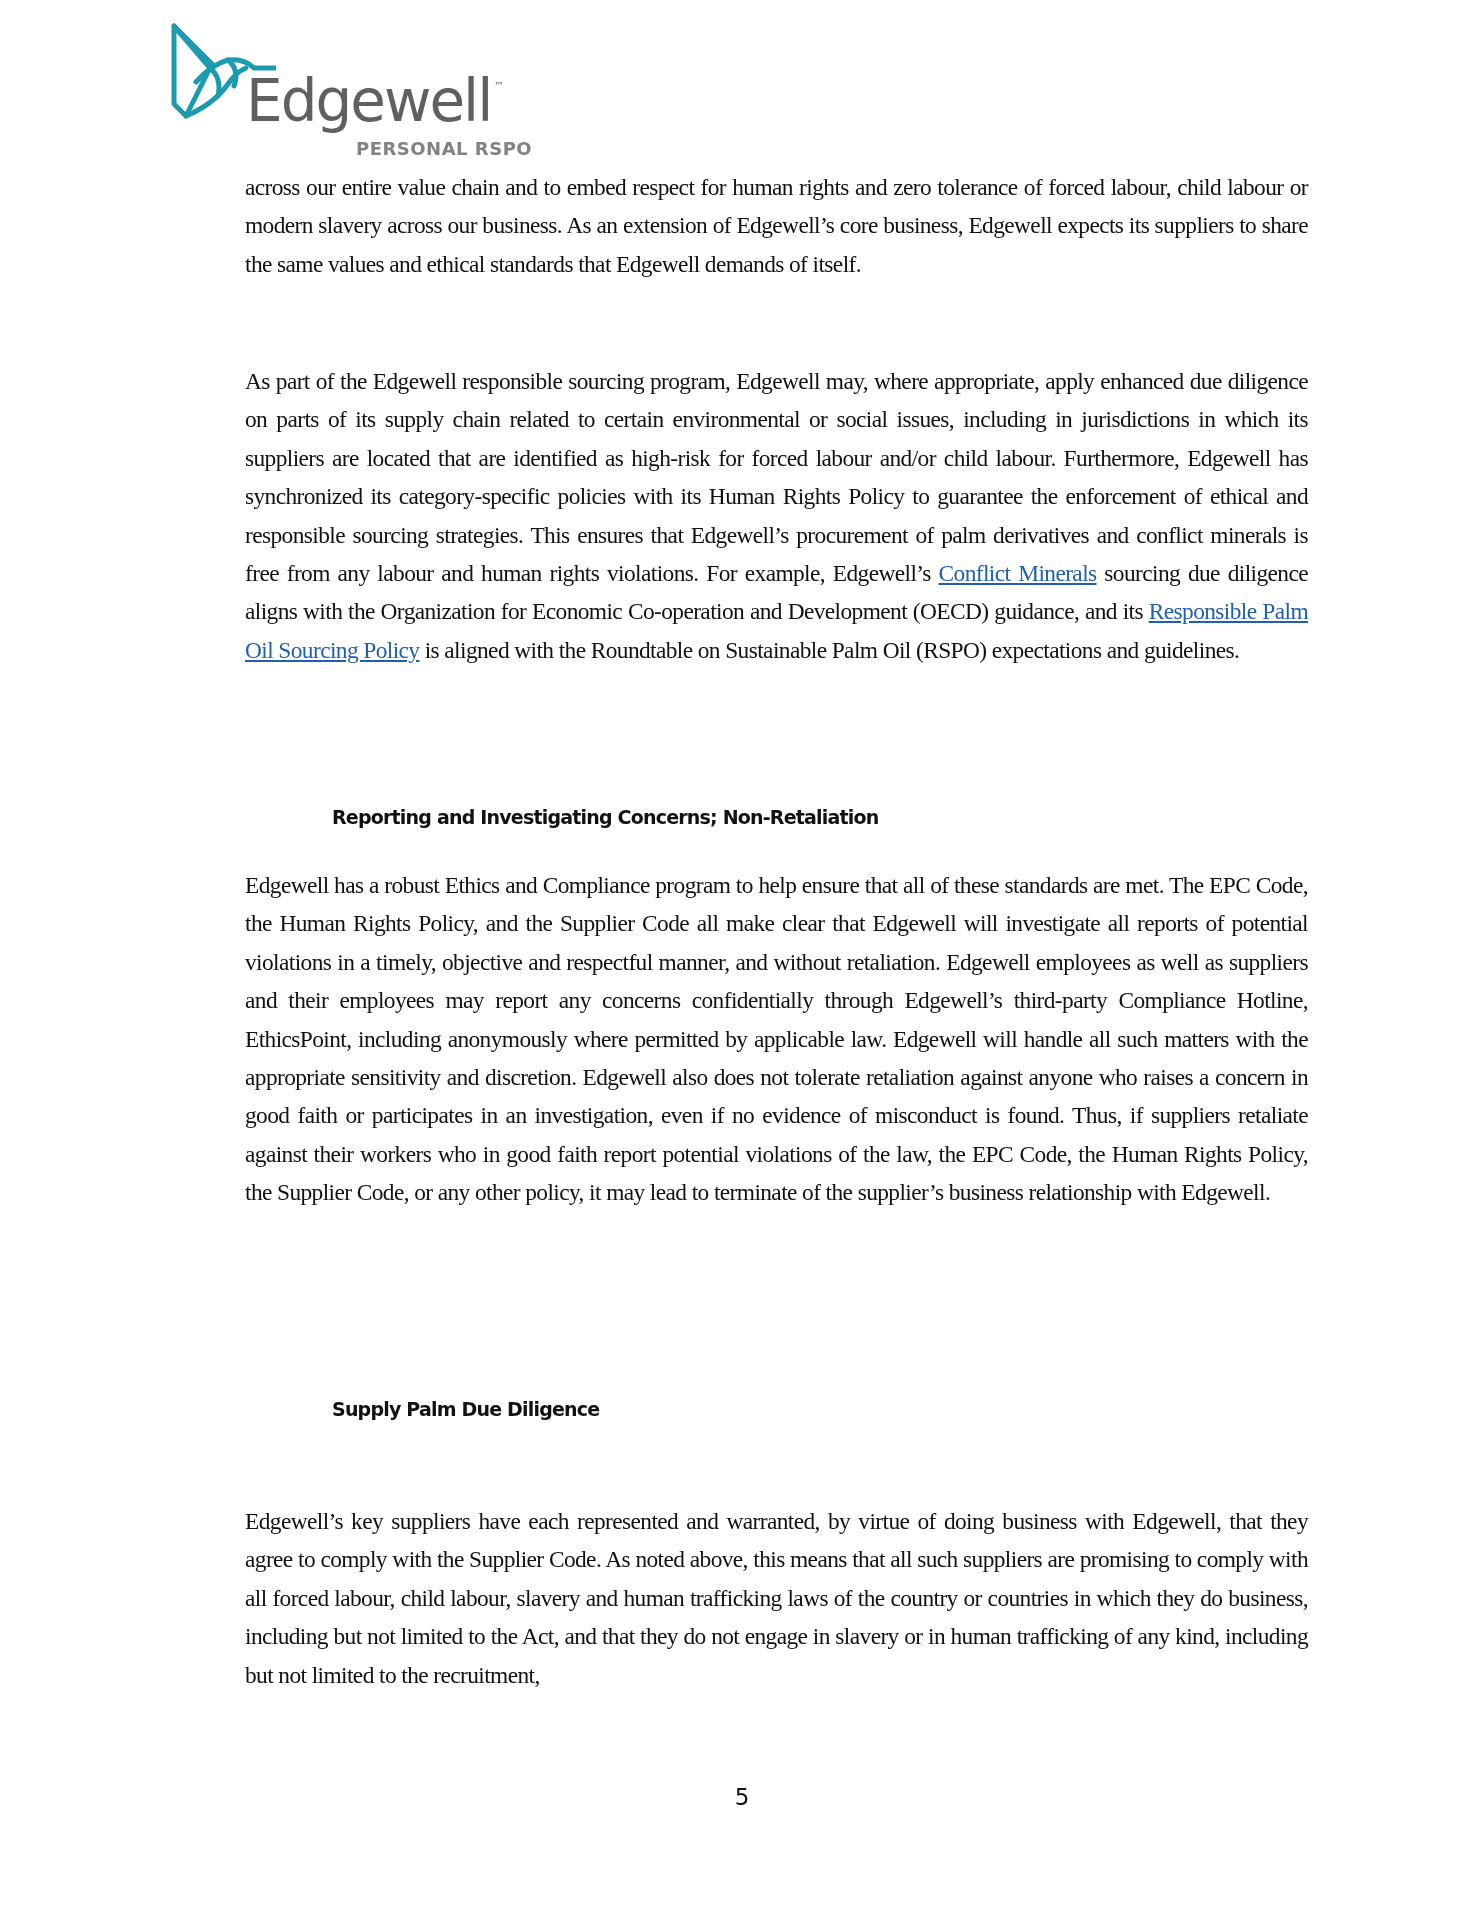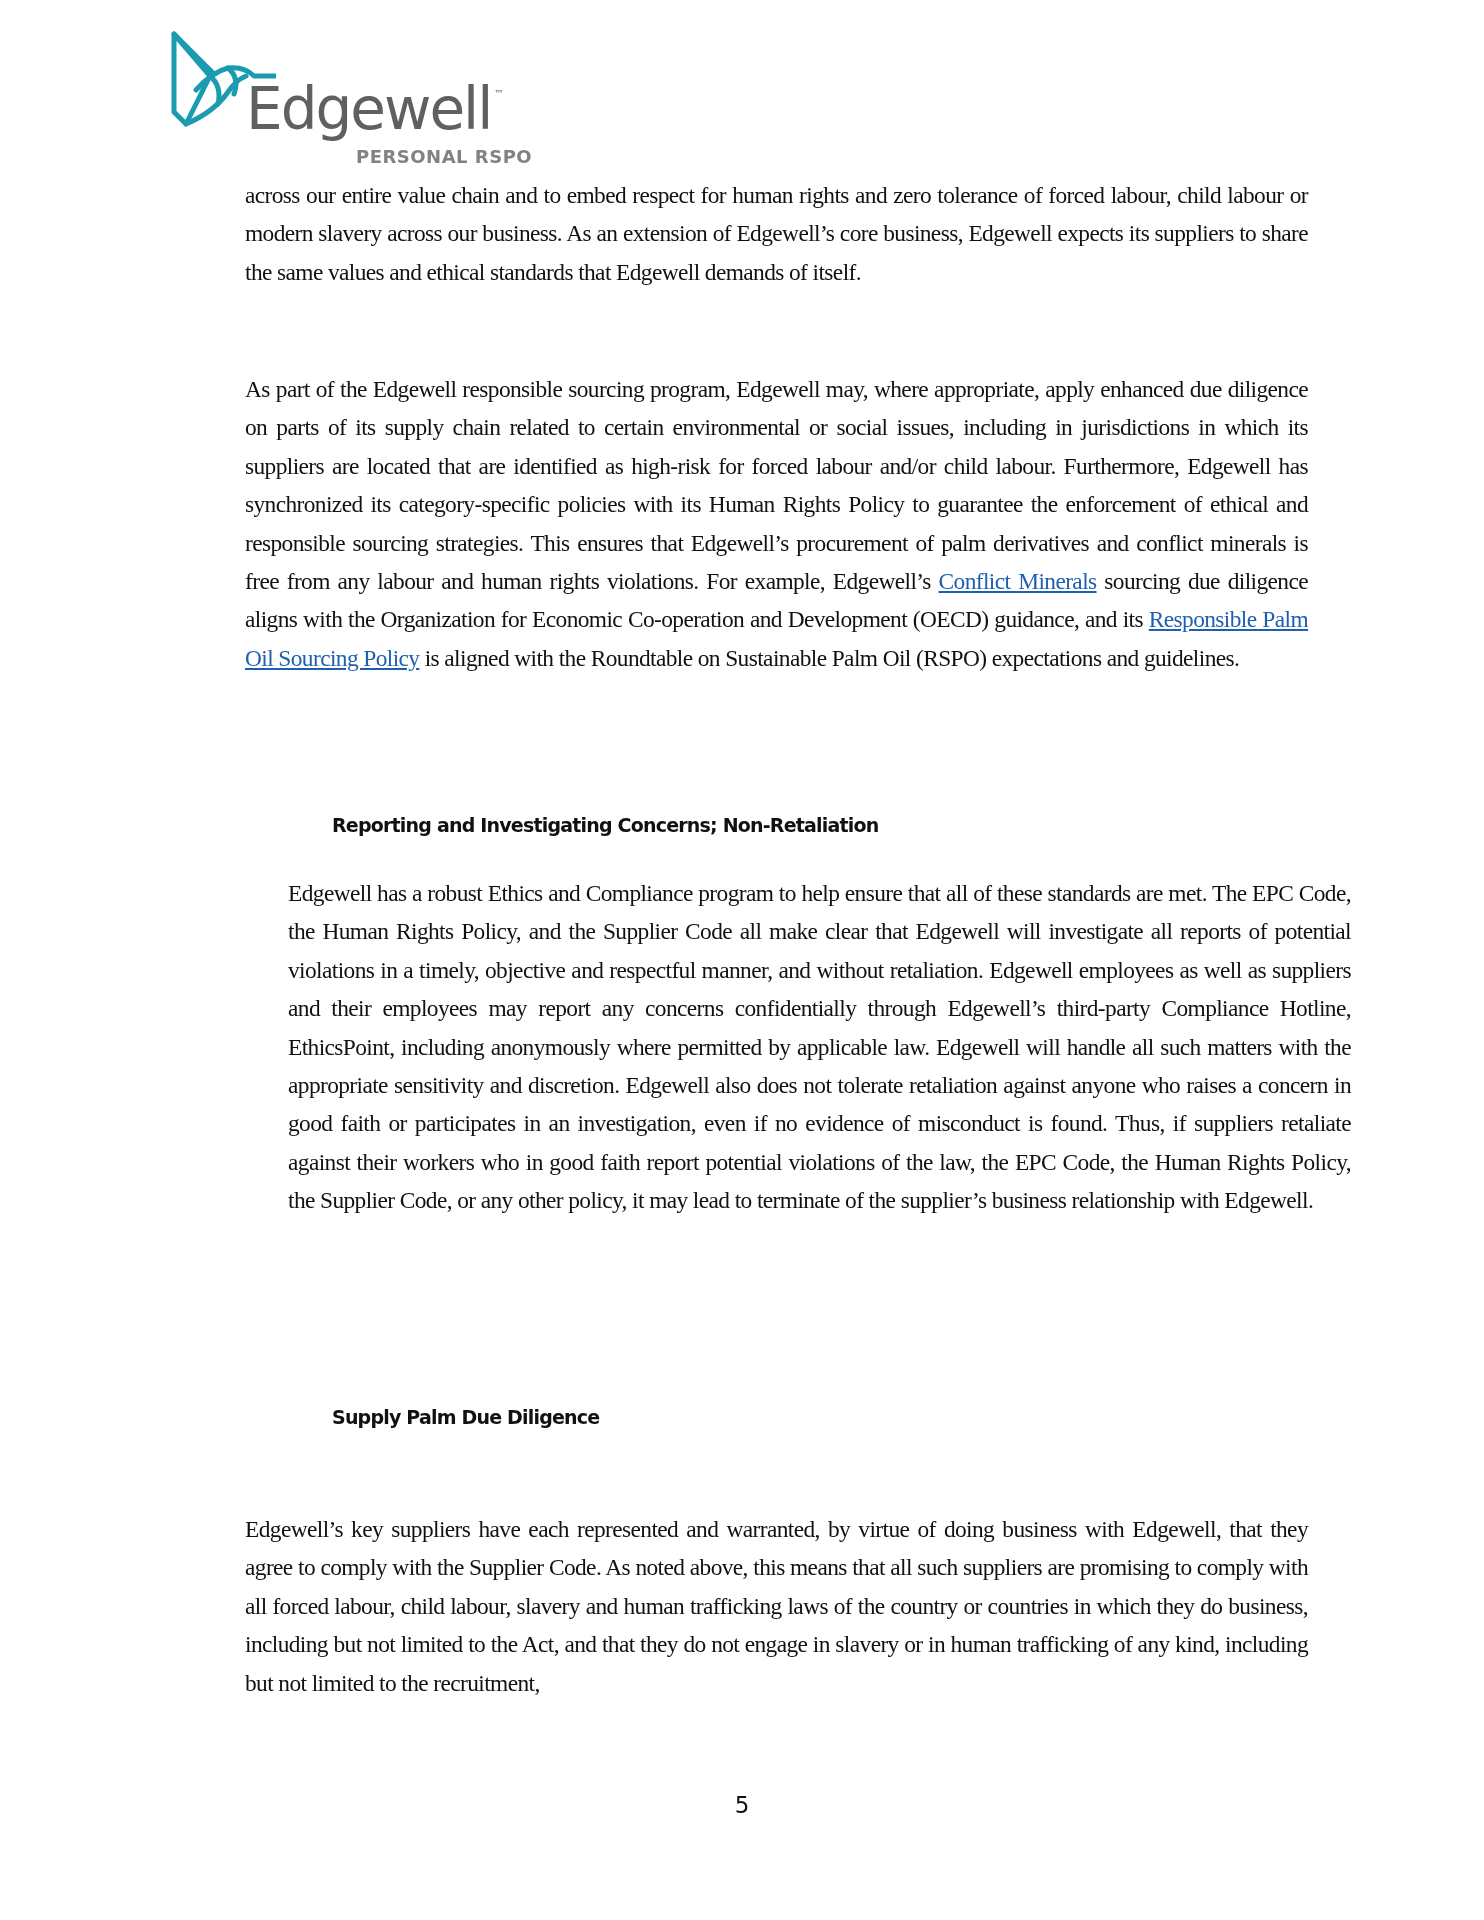--- a/index.html
+++ b/index.html
@@ -1,17 +1,17 @@
 <!DOCTYPE html>
 <html><head>
   <meta charset="utf-8">
   <style>
     html, body { margin: 0; padding: 0; background: #ffffff; }
     body { width: 1484px; height: 1920px; position: relative; overflow: hidden; }
-    .page { position: absolute; left: 0; top: 12px; width: 1484px; height: 1594px; background: #fff; }
+    .page { position: absolute; left: 0; top: 4px; width: 1484px; height: 1594px; background: #fff; }
 
     .logo { position: absolute; left: 166px; top: 16px; width: 380px; height: 140px; }
     .logo-bird { position: absolute; left: 0; top: 0; width: 110px; height: 112px; }
     .logo-word {
       position: absolute; left: 80px; top: 52px;
       font-family: "DejaVu Sans", sans-serif; font-size: 58px; font-weight: normal;
       color: #5f6062; letter-spacing: -2px; line-height: 1; white-space: nowrap;
     }
     .logo-tm {
       position: absolute; left: 328px; top: 60px;
@@ -32,21 +32,21 @@
     .heading {
       position: absolute; left: 332px;
       font-family: "DejaVu Sans", sans-serif; font-size: 19px; font-weight: bold;
       color: #111; letter-spacing: -0.8px; white-space: nowrap;
     }
     a.doc-link { color: #1f5fb0; text-decoration: underline; }
 
     #p1 { top: 164px; }
     #p2 { top: 346px; margin-top: 12px; }
     #h1 { top: 802px; }
-    #p3 { top: 862px; margin-left: 43px; }
+    #p3 { top: 862px; }
     #h2 { top: 1394px; }
     #p4 { top: 1454px; margin-top: 44px; }
 
     .page-number {
       position: absolute; left: 0; width: 1484px; top: 1780px; text-align: center;
       font-family: "DejaVu Sans", sans-serif; font-size: 23px; color: #111;
     }
   </style>
 </head>
 <body>

